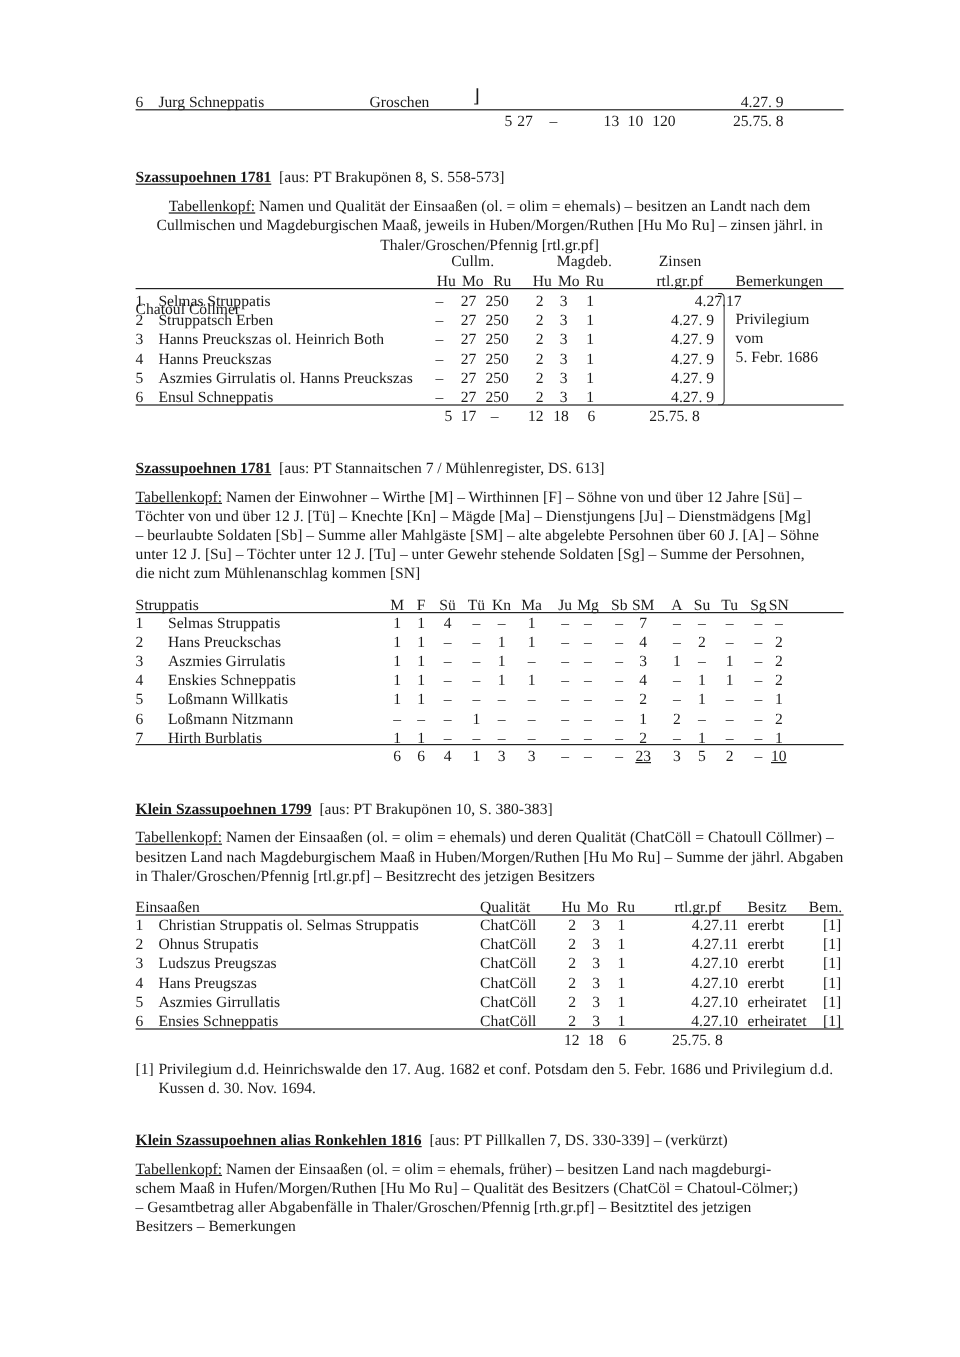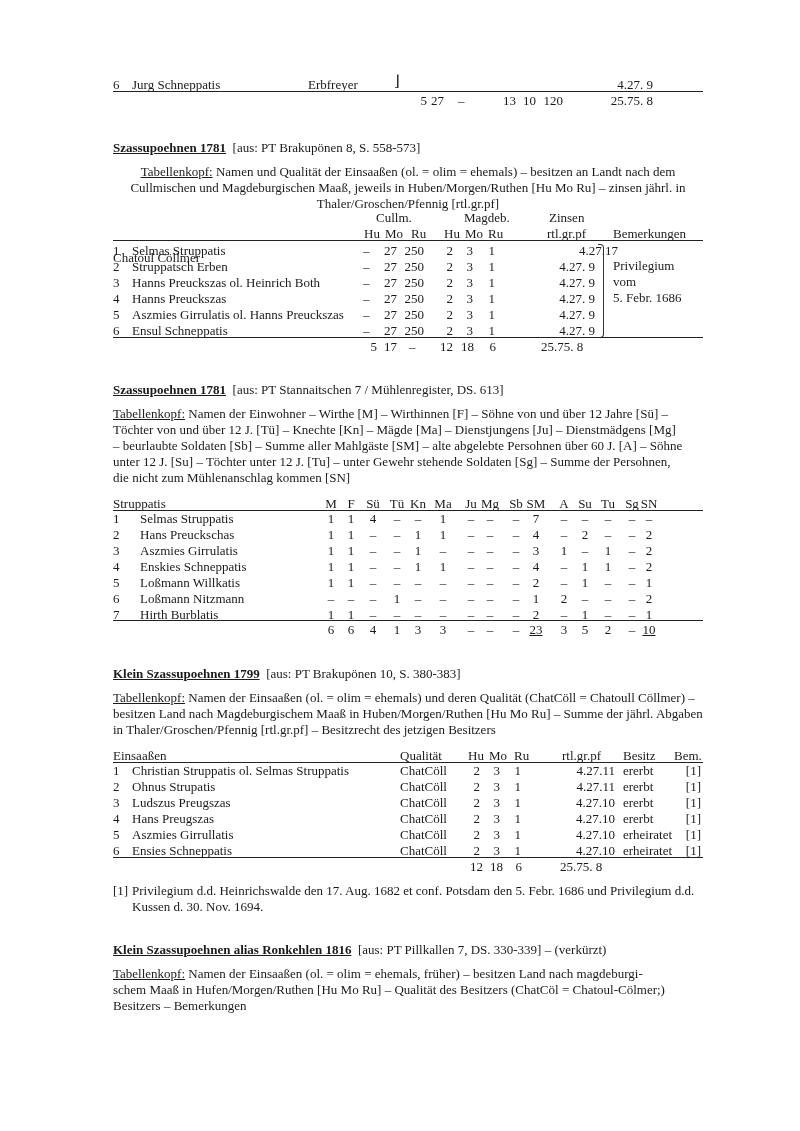--- a/index.html
+++ b/index.html
@@ -18,21 +18,21 @@
   .brace { position: absolute; border: 1px solid #333; border-left: none; border-radius: 0 4px 4px 0; width: 5px; }
 </style>
 </head>
 <body>
 
 <div class="page">
 
   <div class="row" style="top:77px;">
     <span class="cell" style="left:0;">6</span>
     <span class="cell" style="left:19px;">Jurg Schneppatis</span>
-    <span class="cell" style="left:195px;">Erbfreyer</span>
+    <span class="cell" style="left:195px;">Groschen</span>
     <span class="cell" style="left:281px;top:-4px;font-size:15px;">⌋</span>
     <span class="cell r" style="left:470px;width:70px;">4.27. 9</span>
   </div>
   <div class="rule" style="top:91px;border-top:1.5px solid #222;"></div>
   <div class="row" style="top:93px;">
     <span class="cell r" style="left:290px;width:24px;">5</span>
     <span class="cell r" style="left:313px;width:18px;">27</span>
     <span class="cell" style="left:345px;">–</span>
     <span class="cell r" style="left:383px;width:20px;">13</span>
     <span class="cell r" style="left:405px;width:18px;">10</span>
@@ -432,15 +432,16 @@
     <div style="margin-left:19px;line-height:16px;">Privilegium d.d. Heinrichswalde den 17. Aug. 1682 et conf. Potsdam den 5. Febr. 1686 und Privilegium d.d. Kussen d. 30. Nov. 1694.</div>
   </div>
 
   <div class="para" style="top:942px;">
     <span class="b u">Klein Szassupoehnen alias Ronkehlen  1816</span>&nbsp;
     <span>[aus: PT Pillkallen 7,  DS. 330-339] – (verkürzt)</span>
   </div>
   <div class="para" style="top:966px;line-height:16px;">
     <div><span class="u">Tabellenkopf:</span><span>  Namen der Einsaaßen (ol. = olim = ehemals, früher) – besitzen Land nach magdeburgi-</span></div>
     <div>schem Maaß in Hufen/Morgen/Ruthen [Hu Mo Ru] – Qualität des Besitzers (ChatCöl = Chatoul-Cölmer;)</div>
+    <div>– Gesamtbetrag aller Abgabenfälle in Thaler/Groschen/Pfennig [rth.gr.pf] – Besitztitel des jetzigen</div>
     <div>Besitzers – Bemerkungen</div>
   </div>
 </div>
 
 </body></html>

